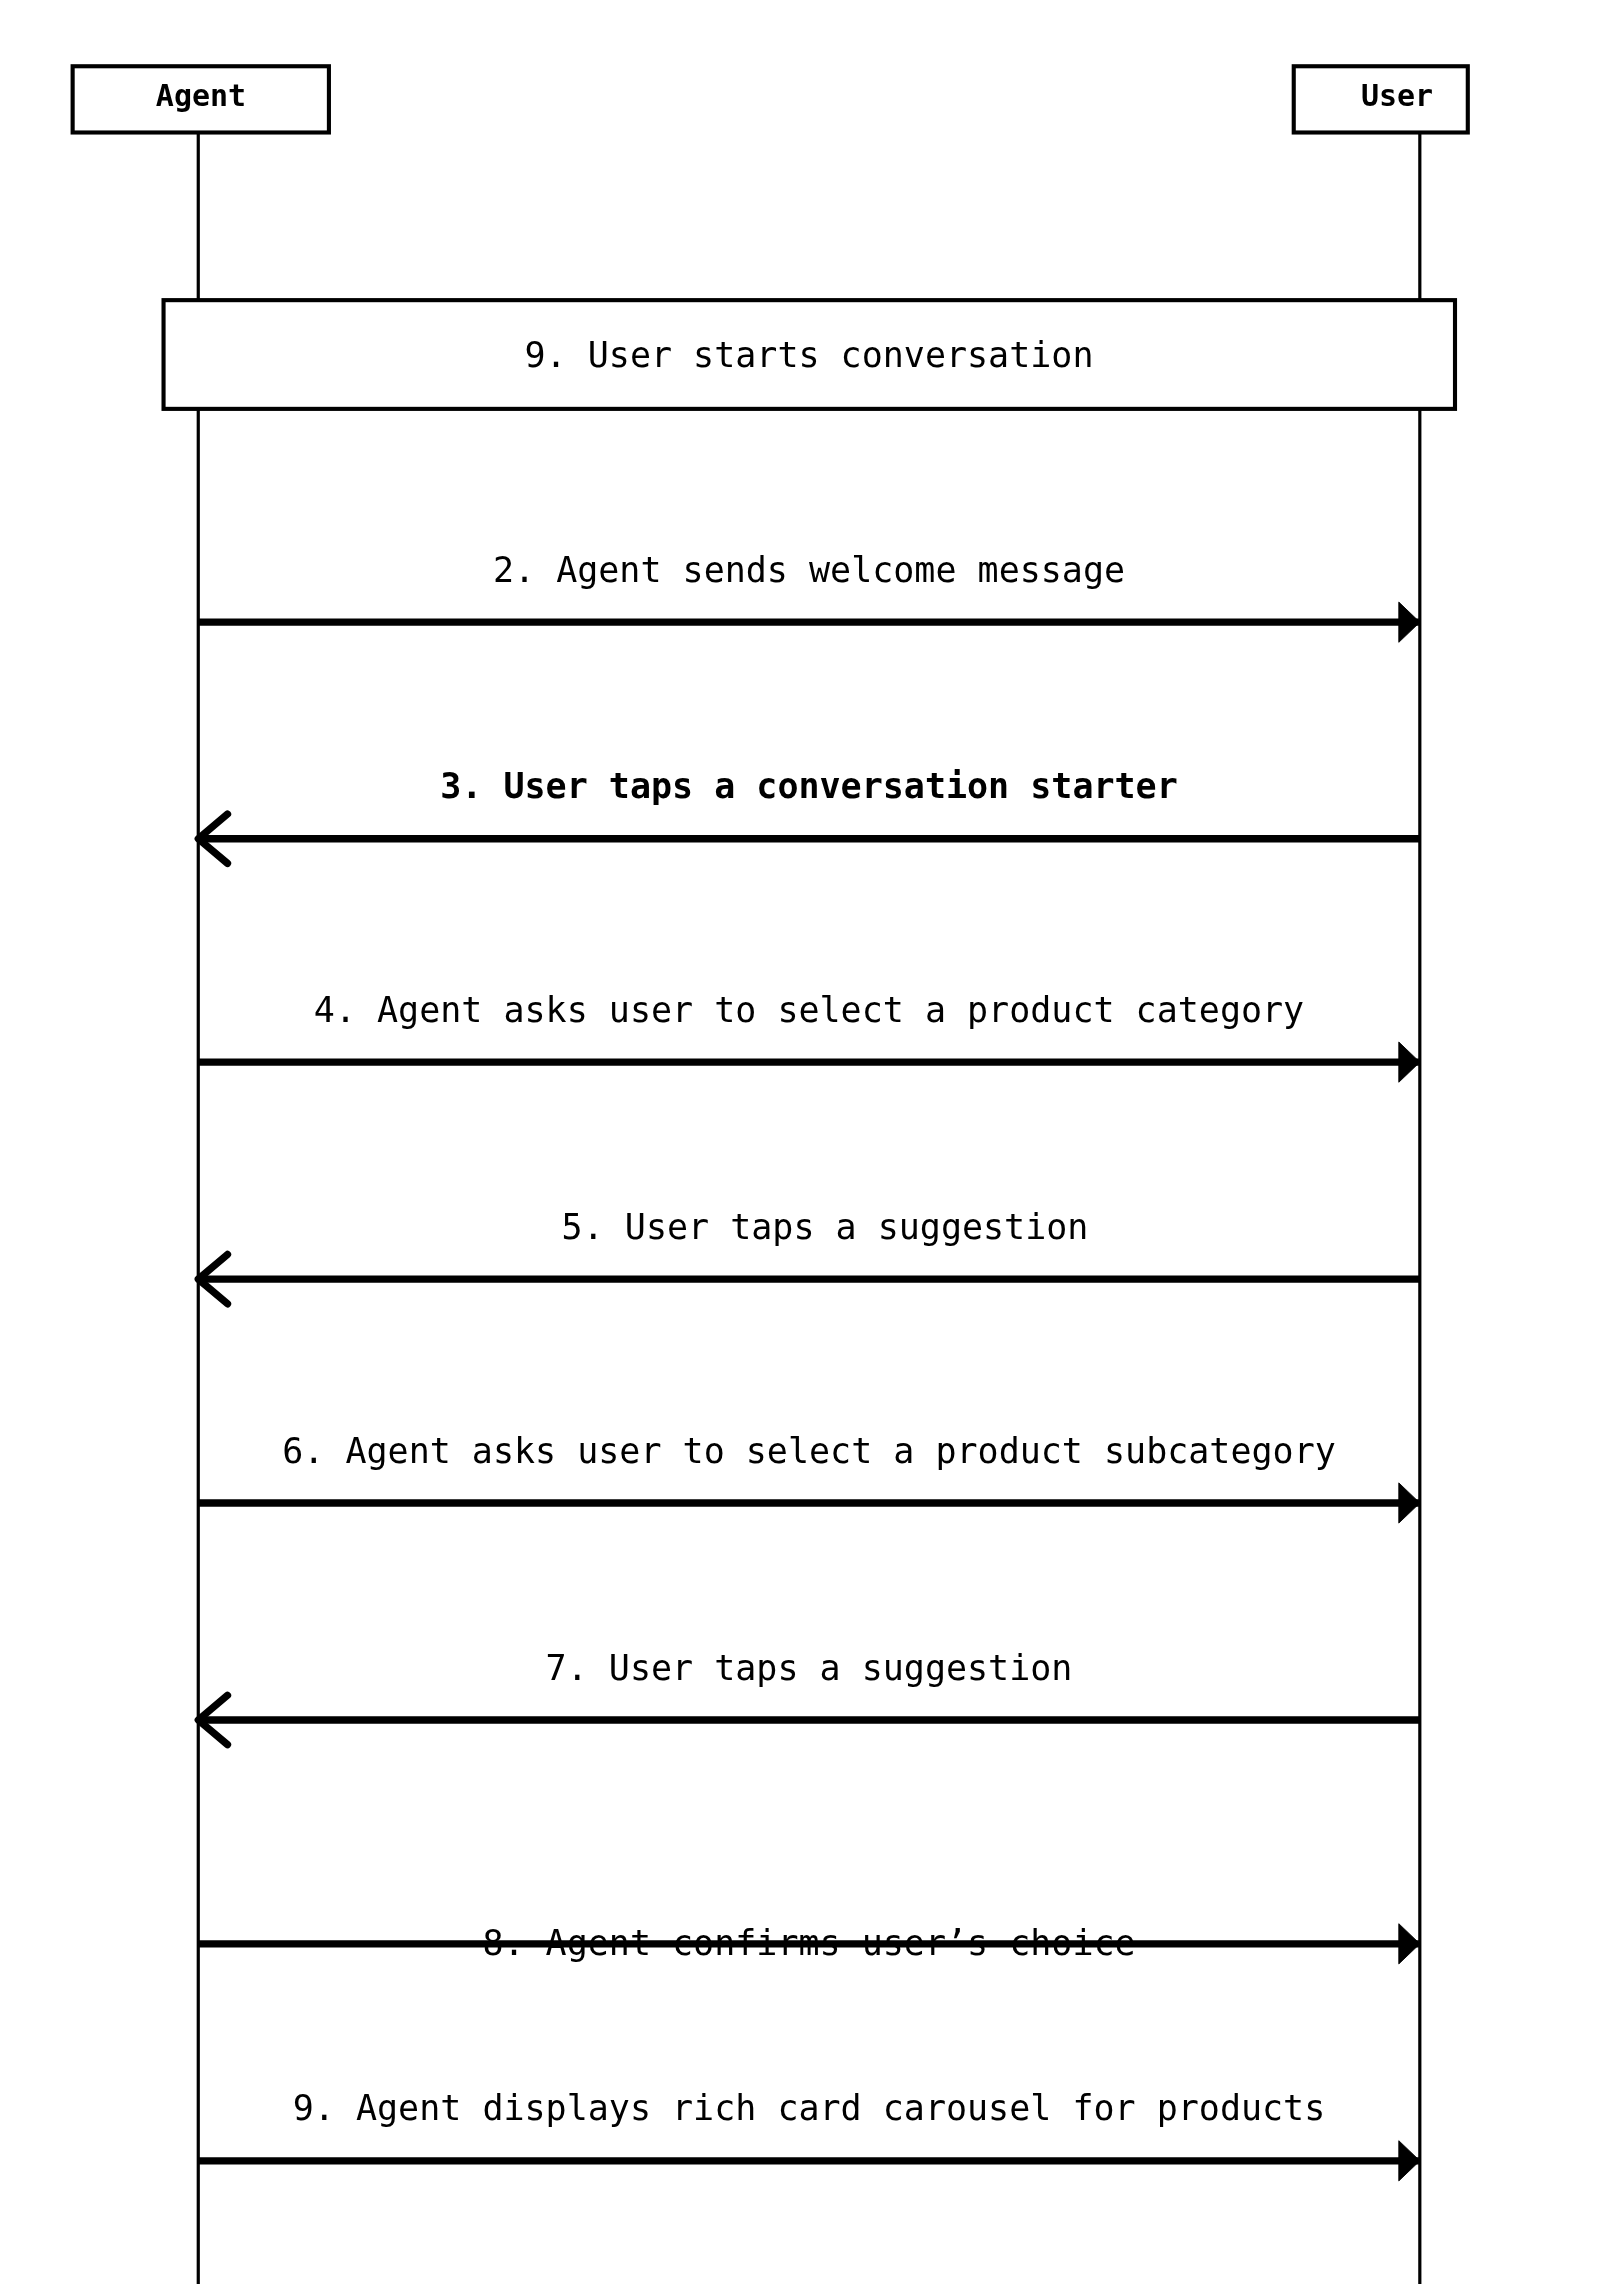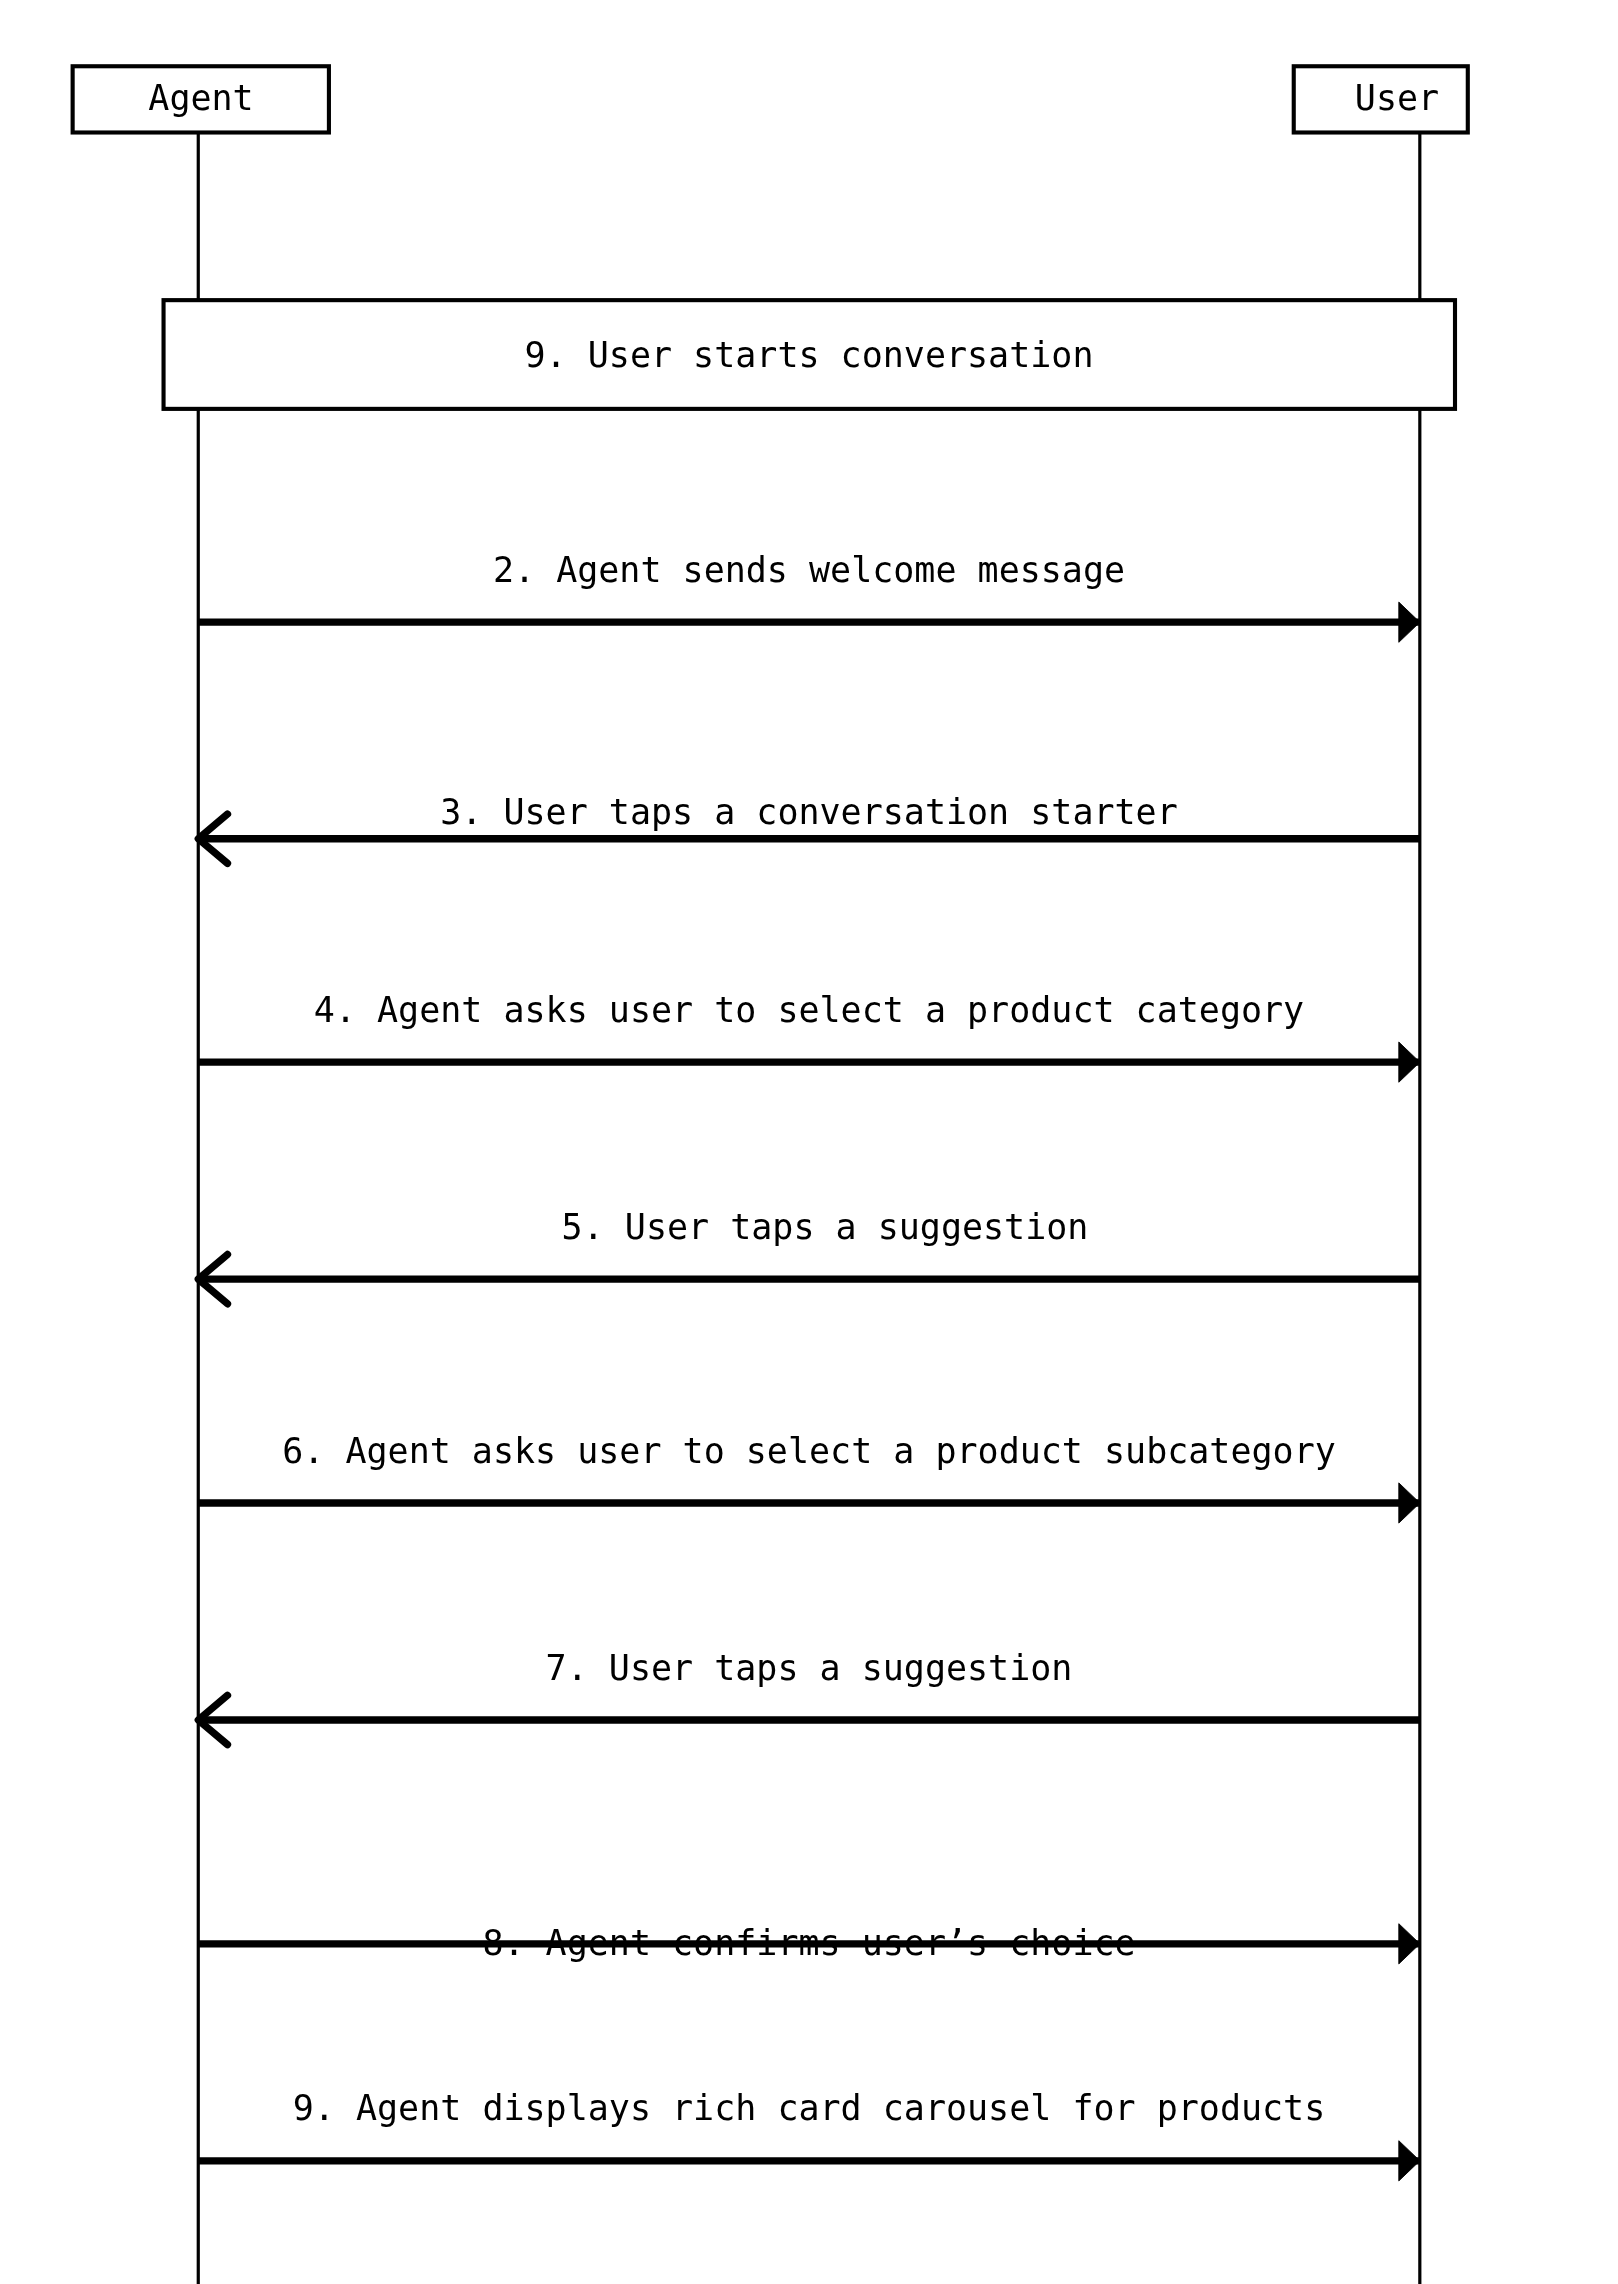--- a/index.html
+++ b/index.html
@@ -8,21 +8,21 @@
   #stage{position:relative;width:1619px;height:3397px;background:#ffffff;overflow:hidden;}
   #svgroot{position:absolute;left:0;top:0;width:1619px;height:3397px;display:block;}
   .lbl{
     position:absolute;
     font-family:"DejaVu Sans Mono","Liberation Mono",monospace;
     color:#000000;
     white-space:pre;
     line-height:1.12;
     text-align:center;
   }
-  .plabel{font-size:35px;}
+  .plabel{font-size:30px;font-weight:bold;}
   .msglabel{font-size:35px;}
   .centerx{transform:translateX(-50%);}
 </style>
 </head>
 <body>
 
 <div id="stage">
   <svg id="svgroot" viewBox="0 0 3544 7436" xmlns="http://www.w3.org/2000/svg">
       <line x1="434" y1="290" x2="434" y2="6998" stroke="#000000" stroke-width="7"></line>
       <line x1="3108" y1="290" x2="3108" y2="6998" stroke="#000000" stroke-width="7"></line>
@@ -54,21 +54,21 @@
       <line x1="434" y1="6180" x2="3106" y2="6180" stroke="#000000" stroke-width="16"></line>
       <polygon points="3108,6180 3062,6136 3062,6224" fill="#000000" stroke="#000000" stroke-width="2"></polygon>
       <line x1="3108" y1="6660" x2="436" y2="6660" stroke="#000000" stroke-width="16"></line>
       <polyline points="498,6606 434,6660 498,6714" fill="none" stroke="#000000" stroke-width="16" stroke-linecap="round" stroke-linejoin="round"></polyline>
     </svg>
   <div id="labels">
       <div class="lbl centerx plabel" style="left: 201px; top: 79px;">Agent</div>
       <div class="lbl centerx plabel" style="left: 1381px; top: 79px; margin-left: 16px;">User</div>
       <div class="lbl centerx msglabel" style="left: 809px; top: 336px;">9. User starts conversation</div>
       <div class="lbl centerx msglabel" style="left: 809px; top: 551px;">2. Agent sends welcome message</div>
-      <div class="lbl centerx msglabel" style="left: 809px; top: 793px;">3. User taps a conversation starter</div>
+      <div class="lbl centerx msglabel" style="left: 809px; top: 767px; font-weight: bold;">3. User taps a conversation starter</div>
       <div class="lbl centerx msglabel" style="left: 809px; top: 991px;">4. Agent asks user to select a product category</div>
       <div class="lbl centerx msglabel" style="left: 809px; top: 1208px; margin-left: 16px;">5. User taps a suggestion</div>
       <div class="lbl centerx msglabel" style="left: 809px; top: 1432px;">6. Agent asks user to select a product subcategory</div>
       <div class="lbl centerx msglabel" style="left: 809px; top: 1649px;">7. User taps a suggestion</div>
       <div class="lbl centerx msglabel" style="left: 809px; top: 1924px;">8. Agent confirms user’s choice</div>
       <div class="lbl centerx msglabel" style="left: 809px; top: 2089px;">9. Agent displays rich card carousel for products</div>
     </div>
 </div>
 
 

